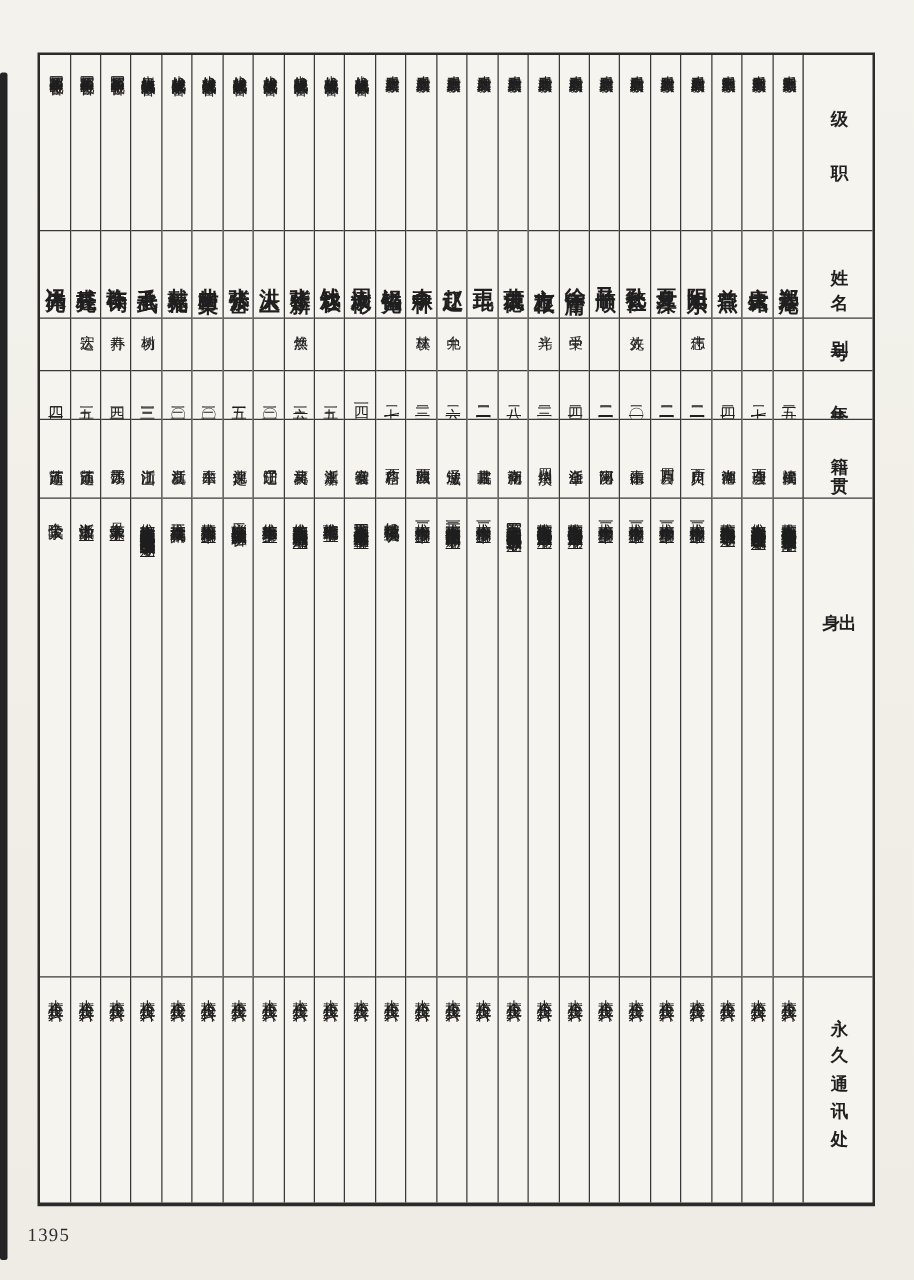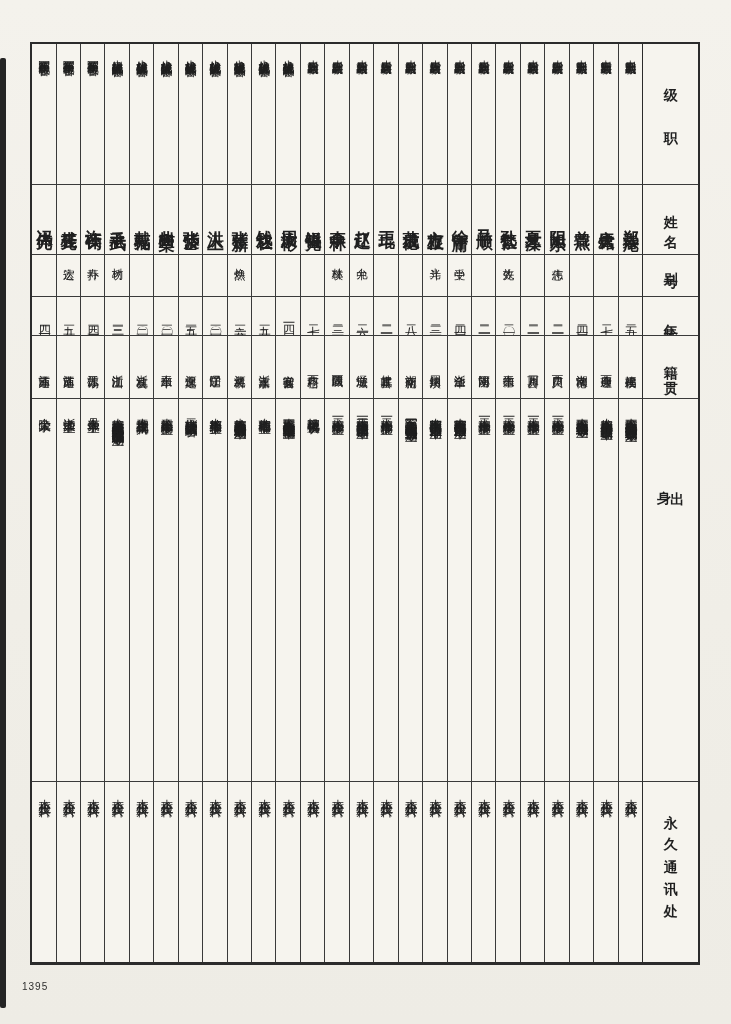--- a/index.html
+++ b/index.html
@@ -63,22 +63,22 @@
   .hcell .vtext{font-weight:bold;font-size:14px;}
   .h-rank{letter-spacing:3.2em;padding-top:26px;}
   .h-name{letter-spacing:1.4em;padding-top:8px;}
   .h-alias{letter-spacing:0.25em;padding-top:2px;}
   .h-age{letter-spacing:0.25em;padding-top:1px;}
   .h-native{letter-spacing:1.1em;padding-top:6px;}
   .h-bg{letter-spacing:12em;padding-top:72px;}
   .h-addr{letter-spacing:1.6em;padding-top:14px;}
   .page-number{
     position:absolute;left:22px;top:981px;
-    font-size:10px;color:#2e2e2e;letter-spacing:1px;
-    font-family:Liberation Sans, sans-serif;
+    font-size:15px;color:#2e2e2e;letter-spacing:1px;
+    font-family:Liberation Serif, serif;
   }
 </style>
 </head>
 <body>
 
 <div class="page">
 
   <div class="scan-edge-left"></div>
 
   <div class="table-frame" id="roster-table">

